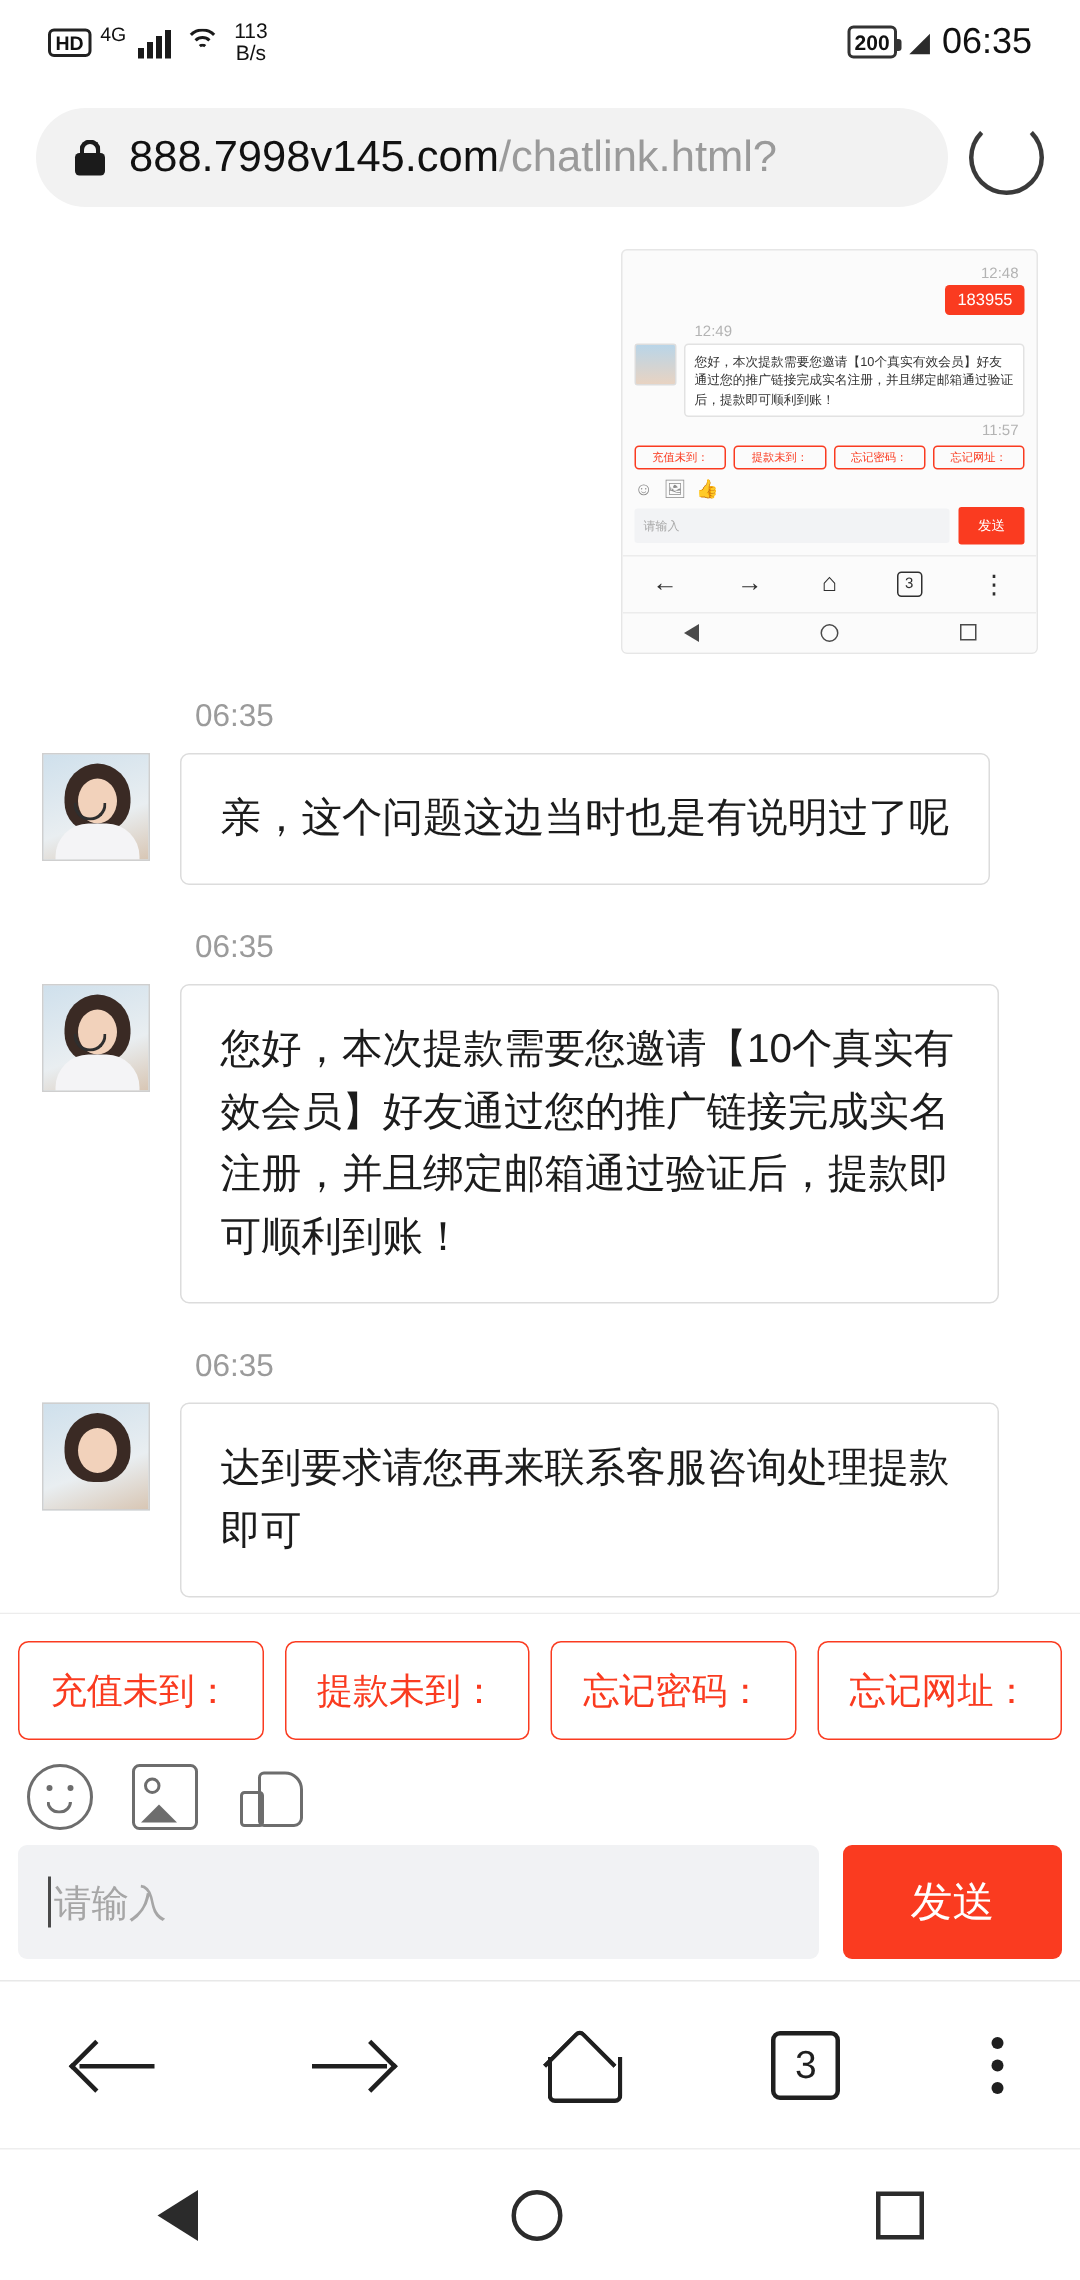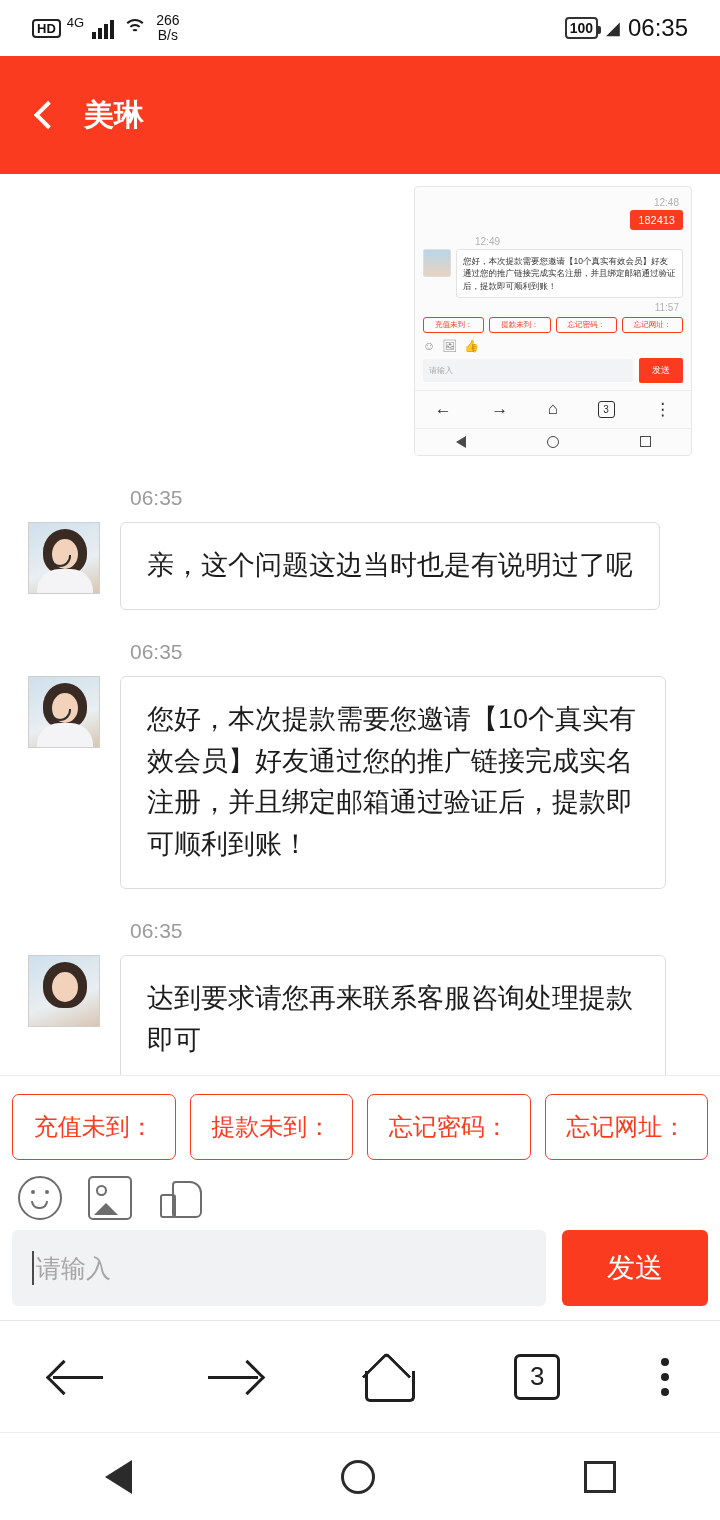--- a/index.html
+++ b/index.html
@@ -289,46 +289,52 @@
           <i></i>
           <i></i>
           <i></i>
         </span>
       <span class="wifi">
         <span class="w1"></span>
           <span class="w2"></span>
           <span class="w3"></span>
       </span>
       <span class="speed">
-        <span>266</span><br>
+        <span>113</span><br>
         <span>B/s</span>
       </span>
     </div>
     <div class="sb-right">
-      <span class="batt">100</span>
+      <span class="batt">200</span>
       <span class="leaf">◢</span>
       <span class="clock">06:35</span>
     </div>
   </div>
 
-
-  <div class="app-header">
-    <div class="back-chevron"></div>
-    <div class="app-title">美琳</div>
-  </div>
+  <div class="urlbar-wrap">
+    <div class="urlbar">
+      <span class="lock">
+        <span class="shackle"></span>
+          <span class="body"></span>
+      </span>
+      <span class="url-text"><span>888.7998v145.com</span><span class="dim">/chatlink.html?</span></span>
+    </div>
+    <div class="reload"></div>
+  </div>
+
 
   <div class="chat">
 
     <div class="shot-row">
       <div class="shot">
         <div class="shot-inner">
           <div class="mini-time">12:48</div>
-          <div class="mini-sent">182413</div>
+          <div class="mini-sent">183955</div>
           <div class="clr"></div>
-          <div class="mini-time" style="text-align:left;margin-left:52px;">12:49</div>
+          <div class="mini-time" style="text-align:left;margin-left:40px;">12:49</div>
           <div class="mini-recv-row">
             <div class="mini-av"></div>
             <div class="mini-bubble">您好，本次提款需要您邀请【10个真实有效会员】好友通过您的推广链接完成实名注册，并且绑定邮箱通过验证后，提款即可顺利到账！</div>
           </div>
           <div class="mini-time">11:57</div>
           <div class="mini-quick">
             <span>充值未到：</span>
             <span>提款未到：</span>
             <span>忘记密码：</span>
             <span>忘记网址：</span>

